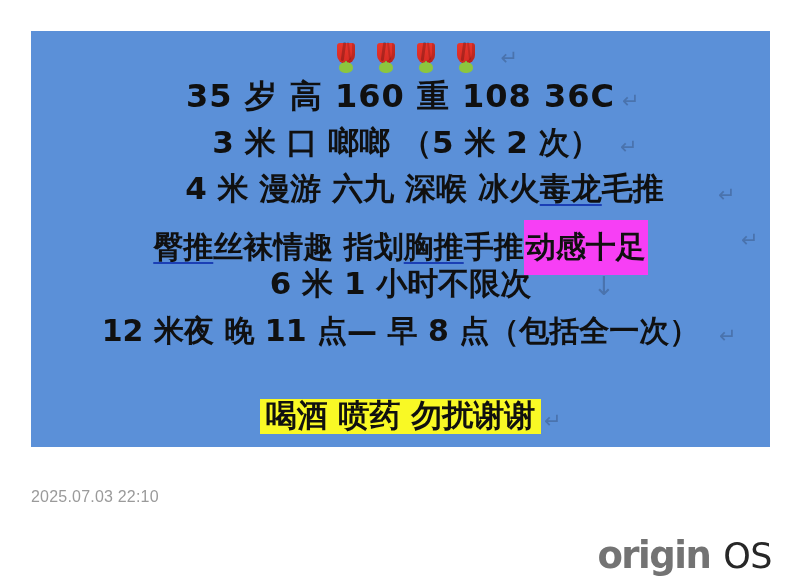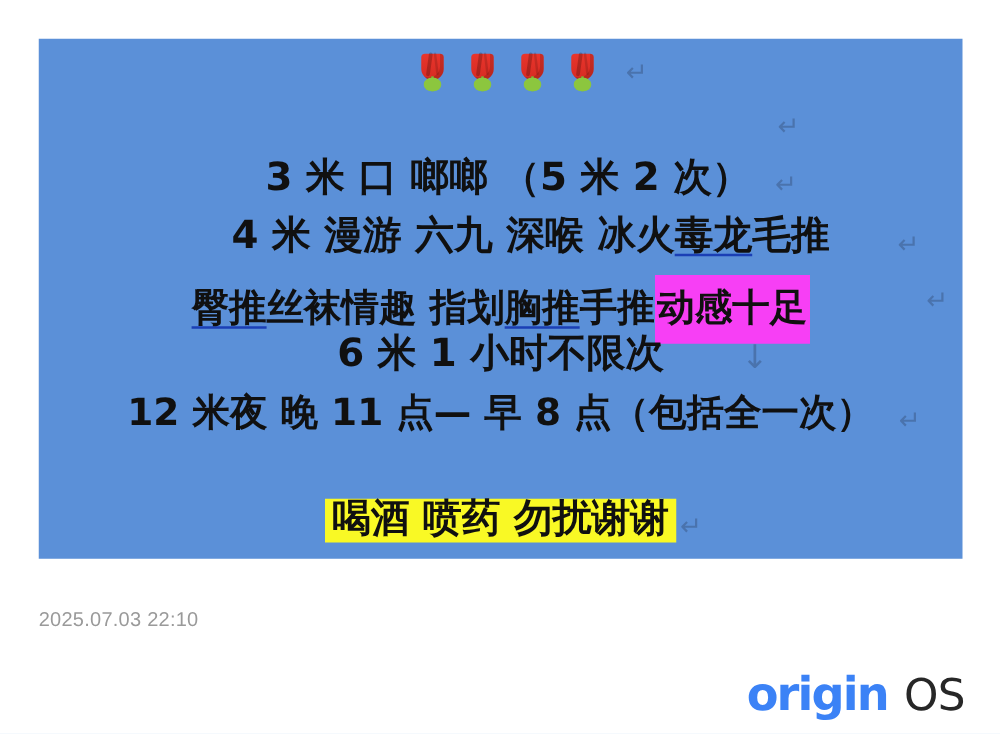--- a/index.html
+++ b/index.html
@@ -177,21 +177,21 @@
     right: 28px;
     top: 534px;
     height: 40px;
     display: flex;
     align-items: baseline;
     font-family: "DejaVu Sans", "Liberation Sans", sans-serif;
   }
   .wm-origin {
     font-size: 37px;
     font-weight: 900;
-    color: #3b82f6;
+    color: #737373;
     letter-spacing: -1.5px;
   }
   .wm-os {
     font-size: 35px;
     font-weight: 400;
     color: #272727;
     letter-spacing: -0.5px;
     margin-left: 13px;
   }
 </style>
@@ -221,20 +221,21 @@
           </span>
         <span class="tulip">
             <span class="bud"></span>
             <span class="stem"></span>
             <span class="leaf"></span>
           </span>
         <span class="mark" style="left:475px; top:12px;">↵</span>
       </div>
 
       <div class="line line-1">
+        <span class="seg">35 岁  高 160  重 108   36C</span>
         <span class="mark" style="left:591px; top:11px;">↵</span>
       </div>
 
       <div class="line line-2">
         <span class="seg">3 米  口  啷啷  （5 米 2 次）</span>
         <span class="mark" style="left:595px; top:10px;">↵</span>
       </div>
 
       <div class="line line-3">
         <span class="seg">4 米  漫游  六九  深喉  冰火  </span><span class="seg u">毒龙</span><span class="seg">  毛推</span>

